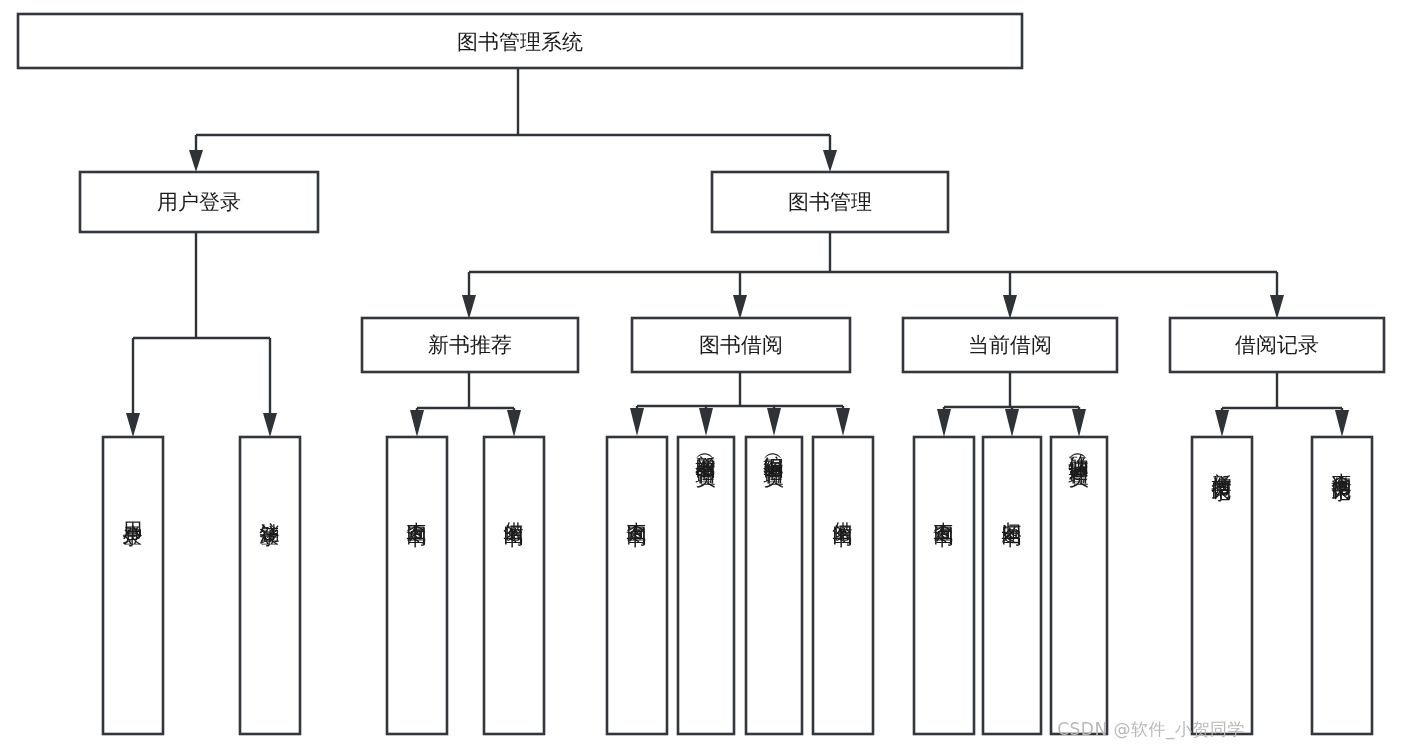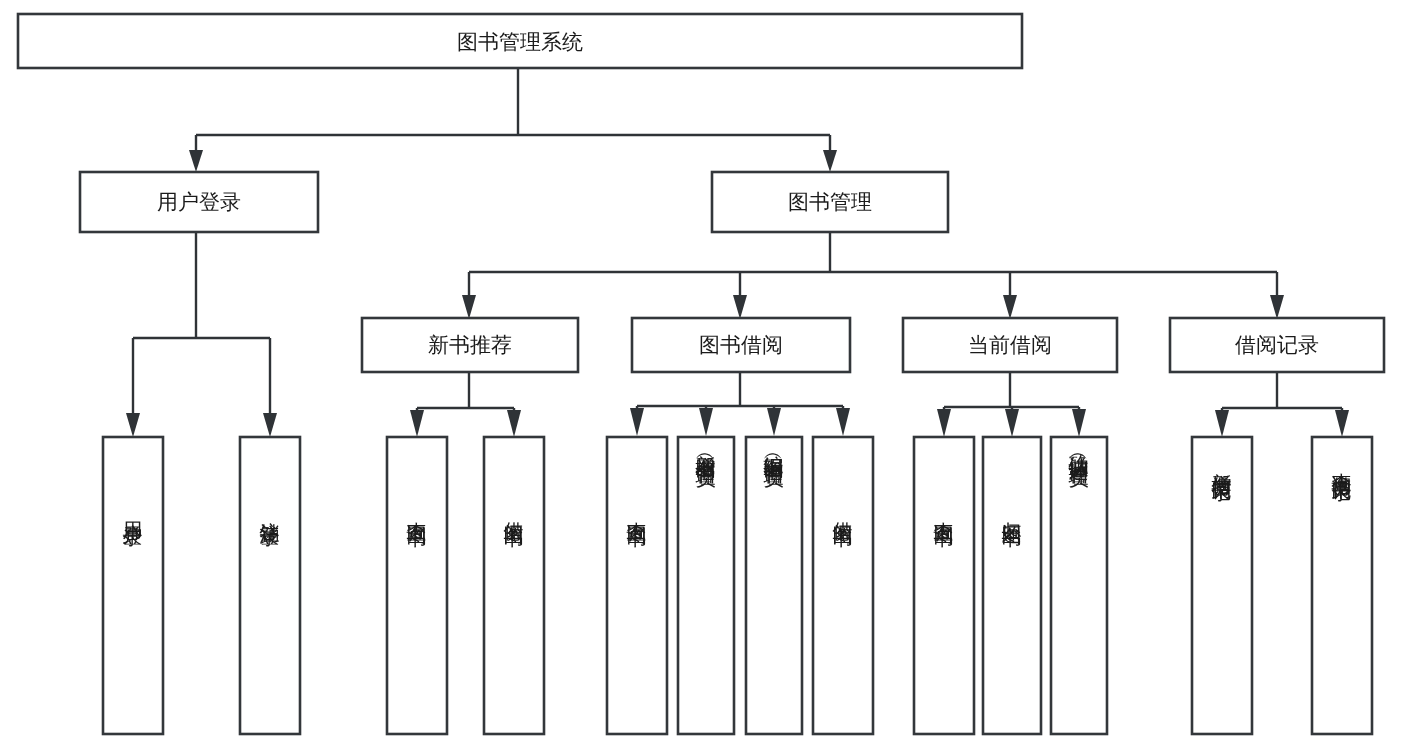--- a/index.html
+++ b/index.html
@@ -226,14 +226,15 @@
       <rect class="node-rect" x="1192" y="437" width="60" height="297"></rect>
       <text class="node-label-v" x="1222" y="463">新增借阅记录</text>
     </g>
     <g>
       <rect class="node-rect" x="1312" y="437" width="60" height="297"></rect>
       <text class="node-label-v" x="1342" y="463">查询借阅记录</text>
     </g>
 
   </svg>
 
+  <div class="watermark">CSDN @软件_小贺同学</div>
 
 </div>
 
 </body></html>

